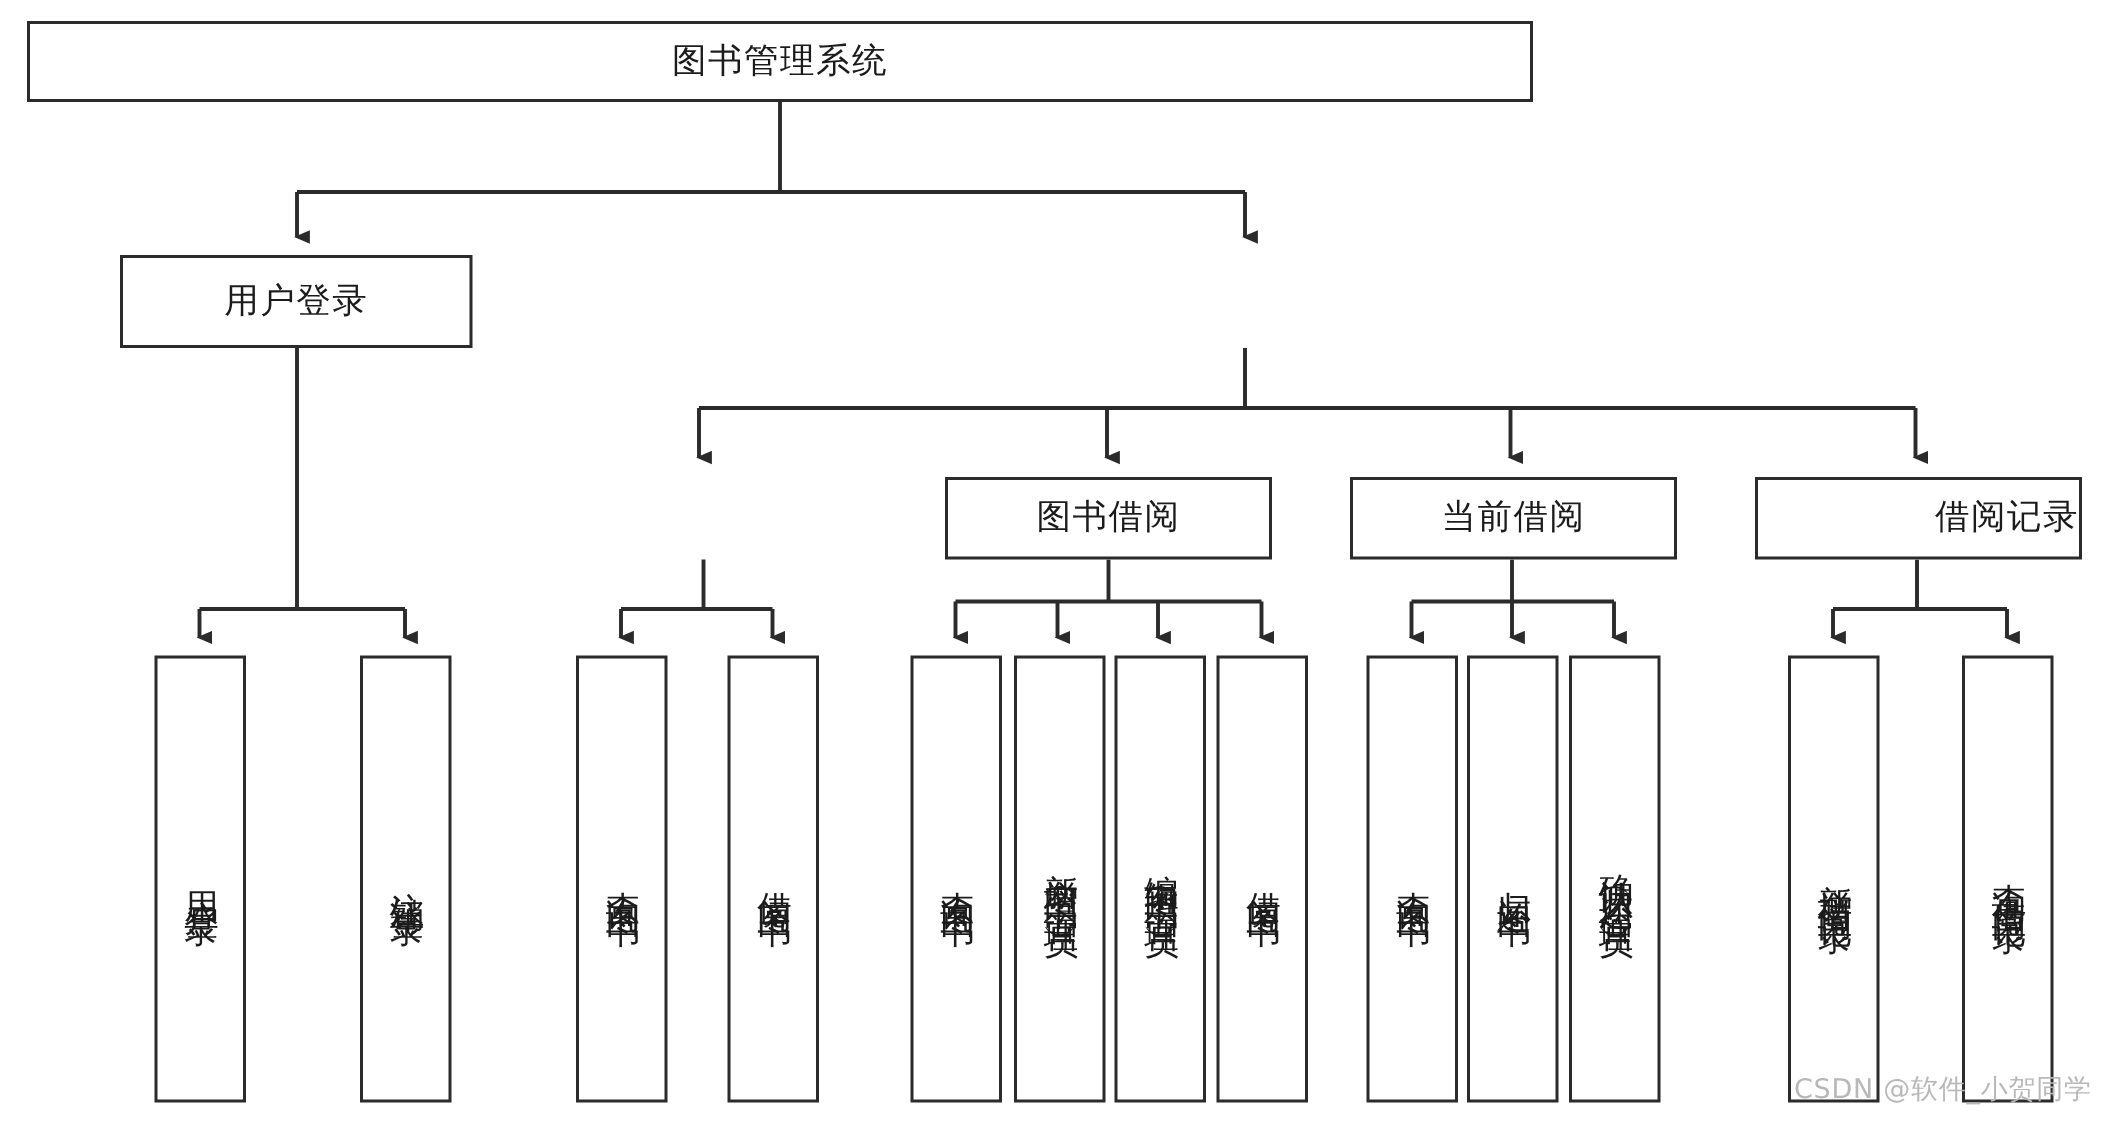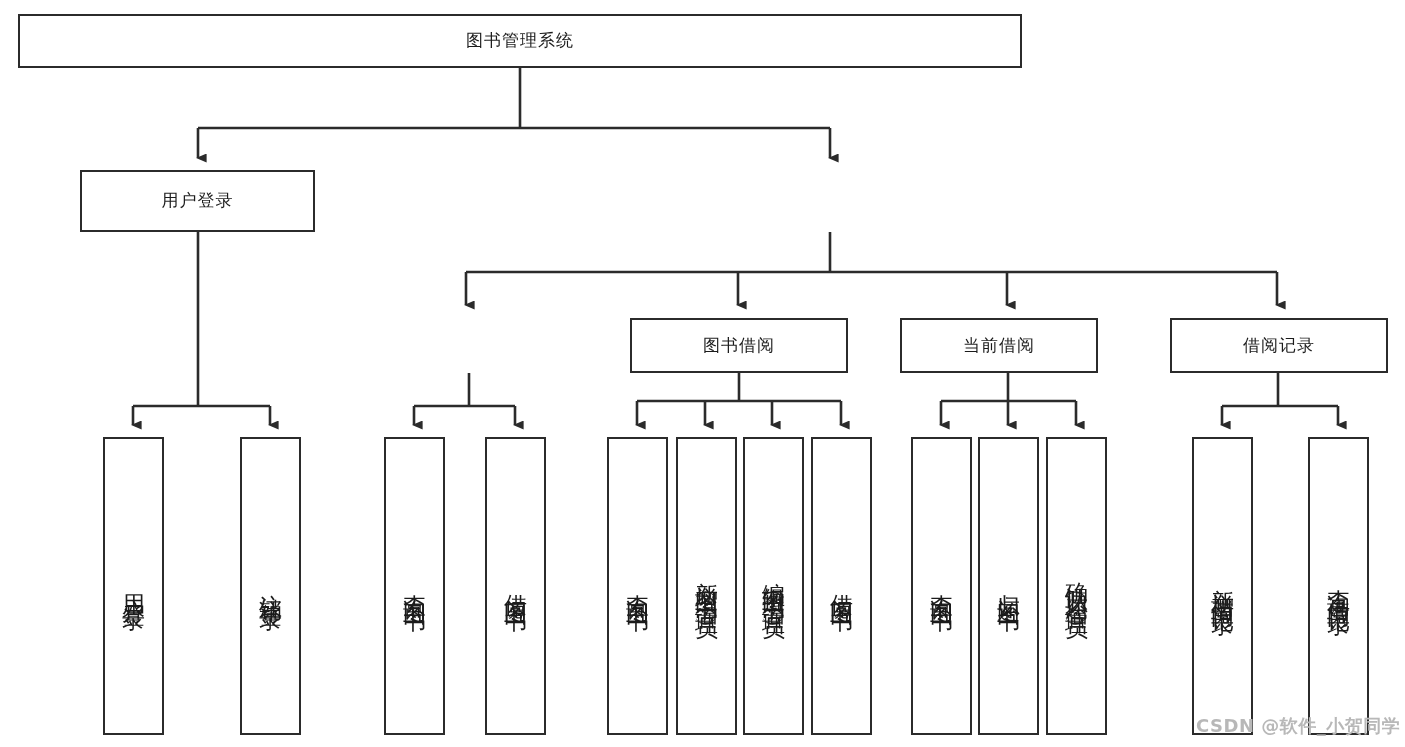--- a/index.html
+++ b/index.html
@@ -30,21 +30,21 @@
     box-sizing: border-box;
     background: #ffffff;
     border: 2px solid #2b2b2b;
     display: flex;
     align-items: center;
     justify-content: center;
     z-index: 2;
   }
   .node-label {
     color: #1b1b1b;
-    font-size: 17px;
+    font-size: 23px;
     line-height: 1.25;
     letter-spacing: 1px;
     white-space: nowrap;
   }
   .node.leaf .node-label {
     writing-mode: vertical-rl;
     text-orientation: upright;
     letter-spacing: 5px;
     font-size: 23px;
     white-space: nowrap;
@@ -55,21 +55,20 @@
     padding: 4px 0;
   }
   .watermark {
     position: absolute;
     color: #b8b8b8;
     font-size: 18px;
     letter-spacing: 0.5px;
     z-index: 5;
     white-space: nowrap;
     pointer-events: none;
-    font-weight: bold;
   }
 </style>
 </head>
 <body>
 
 <div id="diagram-root">
 
   <svg class="edges" viewBox="0 0 1405 747">
     <defs>
       <marker id="arrow" markerWidth="11" markerHeight="11" refX="4.5" refY="8.6" orient="auto" markerUnits="userSpaceOnUse">
@@ -125,24 +124,24 @@
     <span class="node-label">图书管理系统</span>
   </div>
 
   <div class="node" style="left:80px; top:170px; width:235px; height:62px;">
     <span class="node-label">用户登录</span>
   </div>
 
   <div class="node" style="left:630px; top:318px; width:218px; height:55px;">
     <span class="node-label">图书借阅</span>
   </div>
-  <div class="node" style="left:900px; top:318px; width:198px; height:55px;font-family:Liberation Serif, serif;">
+  <div class="node" style="left:900px; top:318px; width:218px; height:55px;">
     <span class="node-label">当前借阅</span>
   </div>
-  <div class="node" style="left:1170px; top:318px; width:218px; height:55px;">
+  <div class="node" style="left:1170px; top:318px; width:218px; height:55px;justify-content:flex-end;">
     <span class="node-label">借阅记录</span>
   </div>
 
   <div class="node leaf" style="left:103px; top:437px; width:61px; height:298px;">
     <span class="node-label">用户登录</span>
   </div>
   <div class="node leaf" style="left:240px; top:437px; width:61px; height:298px;">
     <span class="node-label">注销登录</span>
   </div>
 

